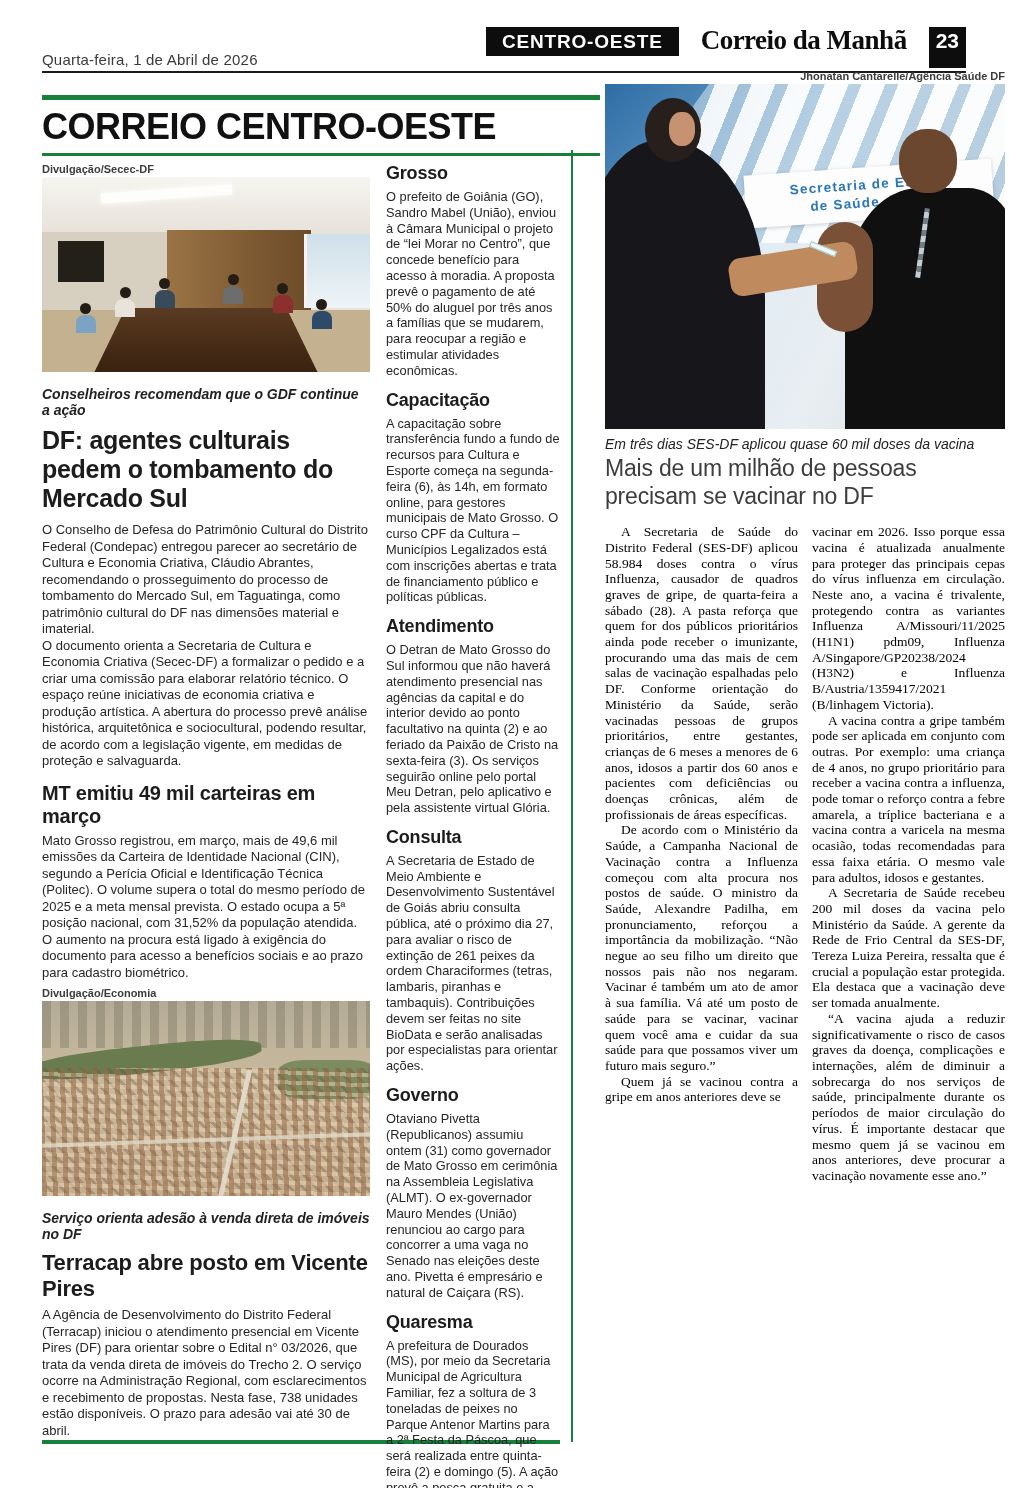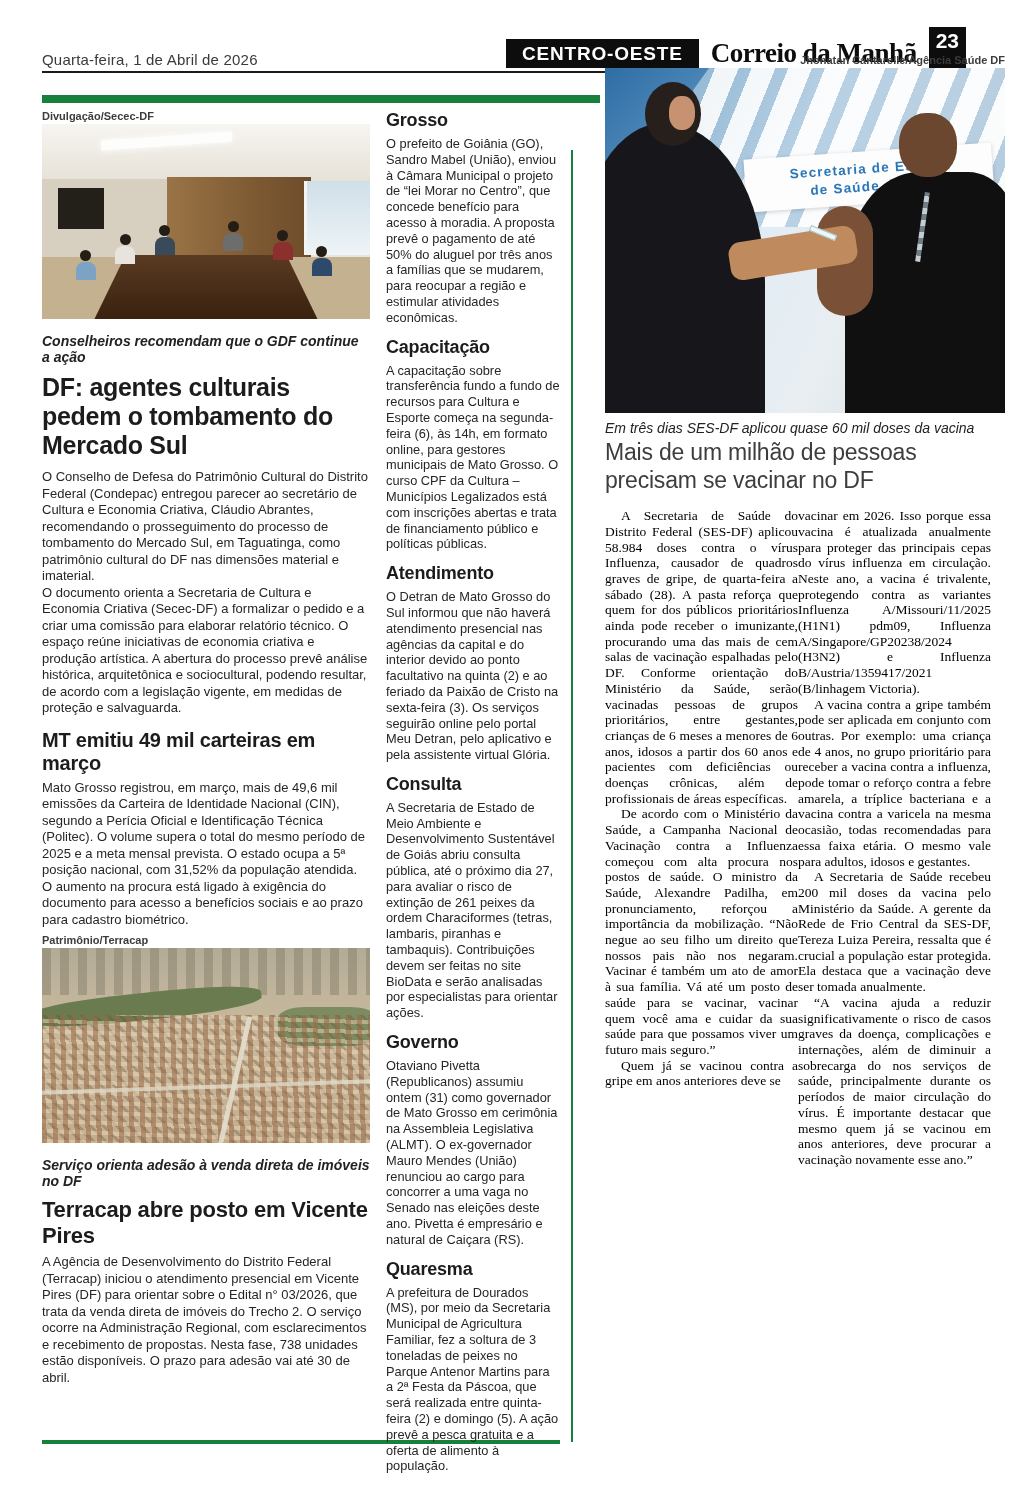--- a/index.html
+++ b/index.html
@@ -8,21 +8,21 @@
     width:1010px; height:1488px; position:relative; overflow:hidden;
     font-family:"Liberation Sans", sans-serif; color:#1c1c1c;
   }
   
   .masthead {
     position:absolute; left:42px; right:44px; top:40px; height:33px;
     display:flex; align-items:flex-end; justify-content:space-between;
     border-bottom:2px solid #1a1a1a; padding-bottom:3px;
   }
   .m-date { font-size:15px; color:#3a3a3a; letter-spacing:.2px; }
-  .m-right { display:flex; align-items:flex-end; gap:12px; }
+  .m-right { display:flex; align-items:flex-start; gap:22px; }
   .m-section { background:#0d0d0d; color:#fff; font-weight:bold; font-size:19px;
     letter-spacing:.8px; padding:4px 16px 3px; }
   .m-brand { font-family:"Liberation Serif", serif; font-weight:bold; font-size:27px;
     letter-spacing:-.5px; color:#0d0d0d; line-height:1; padding-bottom:1px; }
   .m-pagenum { background:#0d0d0d; color:#fff; font-weight:bold; font-size:21px;
     padding:3px 7px 17px; line-height:1; }
   
   .v-divider { position:absolute; left:571px; top:150px; width:2px; height:1292px; background:#17813c; }
   .bottom-bar { position:absolute; left:42px; top:1440px; width:518px; height:4px; background:#17813c; }
   
@@ -74,21 +74,21 @@
       repeating-linear-gradient(45deg, rgba(88,68,53,.28) 0 3px, rgba(0,0,0,0) 3px 9px); }
   .p2-road1 { position:absolute; top:34%; left:58%; width:5px; height:70%;
     background:rgba(228,222,206,.9); transform:rotate(13deg); }
   .p2-road2 { position:absolute; top:70%; left:0; width:100%; height:4px;
     background:rgba(224,217,200,.8); transform:rotate(-2deg); }
   
   .brief h3 { font-size:18px; font-weight:700; letter-spacing:-.2px; margin:11px 0 5px; }
   .brief:first-child h3 { margin-top:2px; }
   .brief p { font-size:12.8px; line-height:15.8px; color:#262626; }
   
-  .right-block { position:absolute; left:605px; top:54px; width:400px; }
+  .right-block { position:absolute; left:605px; top:70px; width:400px; }
   .photo3 { position:relative; height:345px; overflow:hidden; margin-top:2px;
     background:linear-gradient(115deg,#5d87ac 0%,#7fa9c9 10%,#a9c6dc 22%,#e2ecf4 42%,#e8eef2 62%,#d4dce0 100%); }
   .p3-tent { position:absolute; top:0; left:0; width:100%; height:46%;
     background:repeating-linear-gradient(112deg, rgba(255,255,255,.85) 0 22px, rgba(148,185,214,.55) 22px 34px); }
   .p3-drape { position:absolute; top:0; left:0; width:26%; height:42%;
     clip-path:polygon(0 0,100% 0,0 100%);
     background:linear-gradient(135deg,#2e6da4,#6ea3cd); }
   .p3-banner { position:absolute; top:24%; left:35%; width:62%; transform:rotate(-4deg);
     background:#fdfdfd; padding:9px 4px 8px; text-align:center;
     box-shadow:0 1px 4px rgba(0,0,0,.18); }
@@ -113,21 +113,21 @@
   .p3-man-arm { position:absolute; right:33%; top:40%; width:56px; height:110px;
     background:#7a5136; border-radius:28px; }
   .p3-lanyard { position:absolute; right:20%; top:36%; width:5px; height:70px;
     background:repeating-linear-gradient(0deg,#c5cdd2 0 6px,#6f7d85 6px 12px); transform:rotate(8deg); }
   .r-credit { text-align:right; font-size:11px; font-weight:bold; color:#3c3c3c; }
   .r-cap { font-style:italic; font-size:14px; font-weight:500; color:#222; margin:7px 0 2px; }
   .r-headline { font-size:49px; line-height:1.12; font-weight:700; letter-spacing:-1.5px;
     color:#0f0f0f; margin:2px 0 12px; }
   .r-deck { font-size:23px; line-height:1.22; font-weight:400; color:#3d3d3d; margin:0 0 14px;
     letter-spacing:-.2px; }
-  .serif-cols { display:flex; font-family:"Liberation Serif", serif; }
+  .serif-cols { display:flex; gap:14px; font-family:"Liberation Serif", serif; }
   .scol { width:193px; text-align:justify; }
   .scol p { font-size:13.5px; line-height:15.7px; color:#000; text-indent:16px; }
   .scol p.cont { text-indent:0; }
 </style>
 </head>
 <body>
 
 <header class="masthead">
   <span class="m-date">Quarta-feira, 1 de Abril de 2026</span>
   <span class="m-right">
@@ -135,20 +135,21 @@
     <span class="m-brand">Correio da Manhã</span>
     <span class="m-pagenum">23</span>
   </span>
 </header>
 
 <div class="v-divider"></div>
 <div class="bottom-bar"></div>
 
 <section class="left-block">
   <div class="green-bar"></div>
+  <h1 class="section-banner">CORREIO CENTRO-OESTE</h1>
   <div class="green-line"></div>
 
   <div class="cols">
 
     <div class="col-a">
       <div class="credit">Divulgação/Secec-DF</div>
 
       <div class="photo1">
         <div class="p1-ceiling"></div>
         <div class="p1-light"></div>
@@ -190,21 +191,21 @@
       <div class="body-sans">
         <p>O Conselho de Defesa do Patrimônio Cultural do Distrito Federal (Condepac) entregou parecer ao secretário de Cultura e Economia Criativa, Cláudio Abrantes, recomendando o prosseguimento do processo de tombamento do Mercado Sul, em Taguatinga, como patrimônio cultural do DF nas dimensões material e imaterial.</p>
         <p>O documento orienta a Secretaria de Cultura e Economia Criativa (Secec-DF) a formalizar o pedido e a criar uma comissão para elaborar relatório técnico. O espaço reúne iniciativas de economia criativa e produção artística. A abertura do processo prevê análise histórica, arquitetônica e sociocultural, podendo resultar, de acordo com a legislação vigente, em medidas de proteção e salvaguarda.</p>
       </div>
 
       <h2 class="headline-2">MT emitiu 49 mil carteiras em março</h2>
       <div class="body-sans">
         <p>Mato Grosso registrou, em março, mais de 49,6 mil emissões da Carteira de Identidade Nacional (CIN), segundo a Perícia Oficial e Identificação Técnica (Politec). O volume supera o total do mesmo período de 2025 e a meta mensal prevista. O estado ocupa a 5ª posição nacional, com 31,52% da população atendida. O aumento na procura está ligado à exigência do documento para acesso a benefícios sociais e ao prazo para cadastro biométrico.</p>
       </div>
 
-      <div class="credit" style="margin-top:6px">Patrimônio/Terracap</div>
+      <div class="credit" style="margin-top:6px">Divulgação/Economia</div>
 
       <div class="photo2">
         <div class="p2-far"></div>
         <div class="p2-greenband"></div>
         <div class="p2-greenfield"></div>
         <div class="p2-roofs"></div>
         <div class="p2-road1"></div>
         <div class="p2-road2"></div>
       </div>
 

